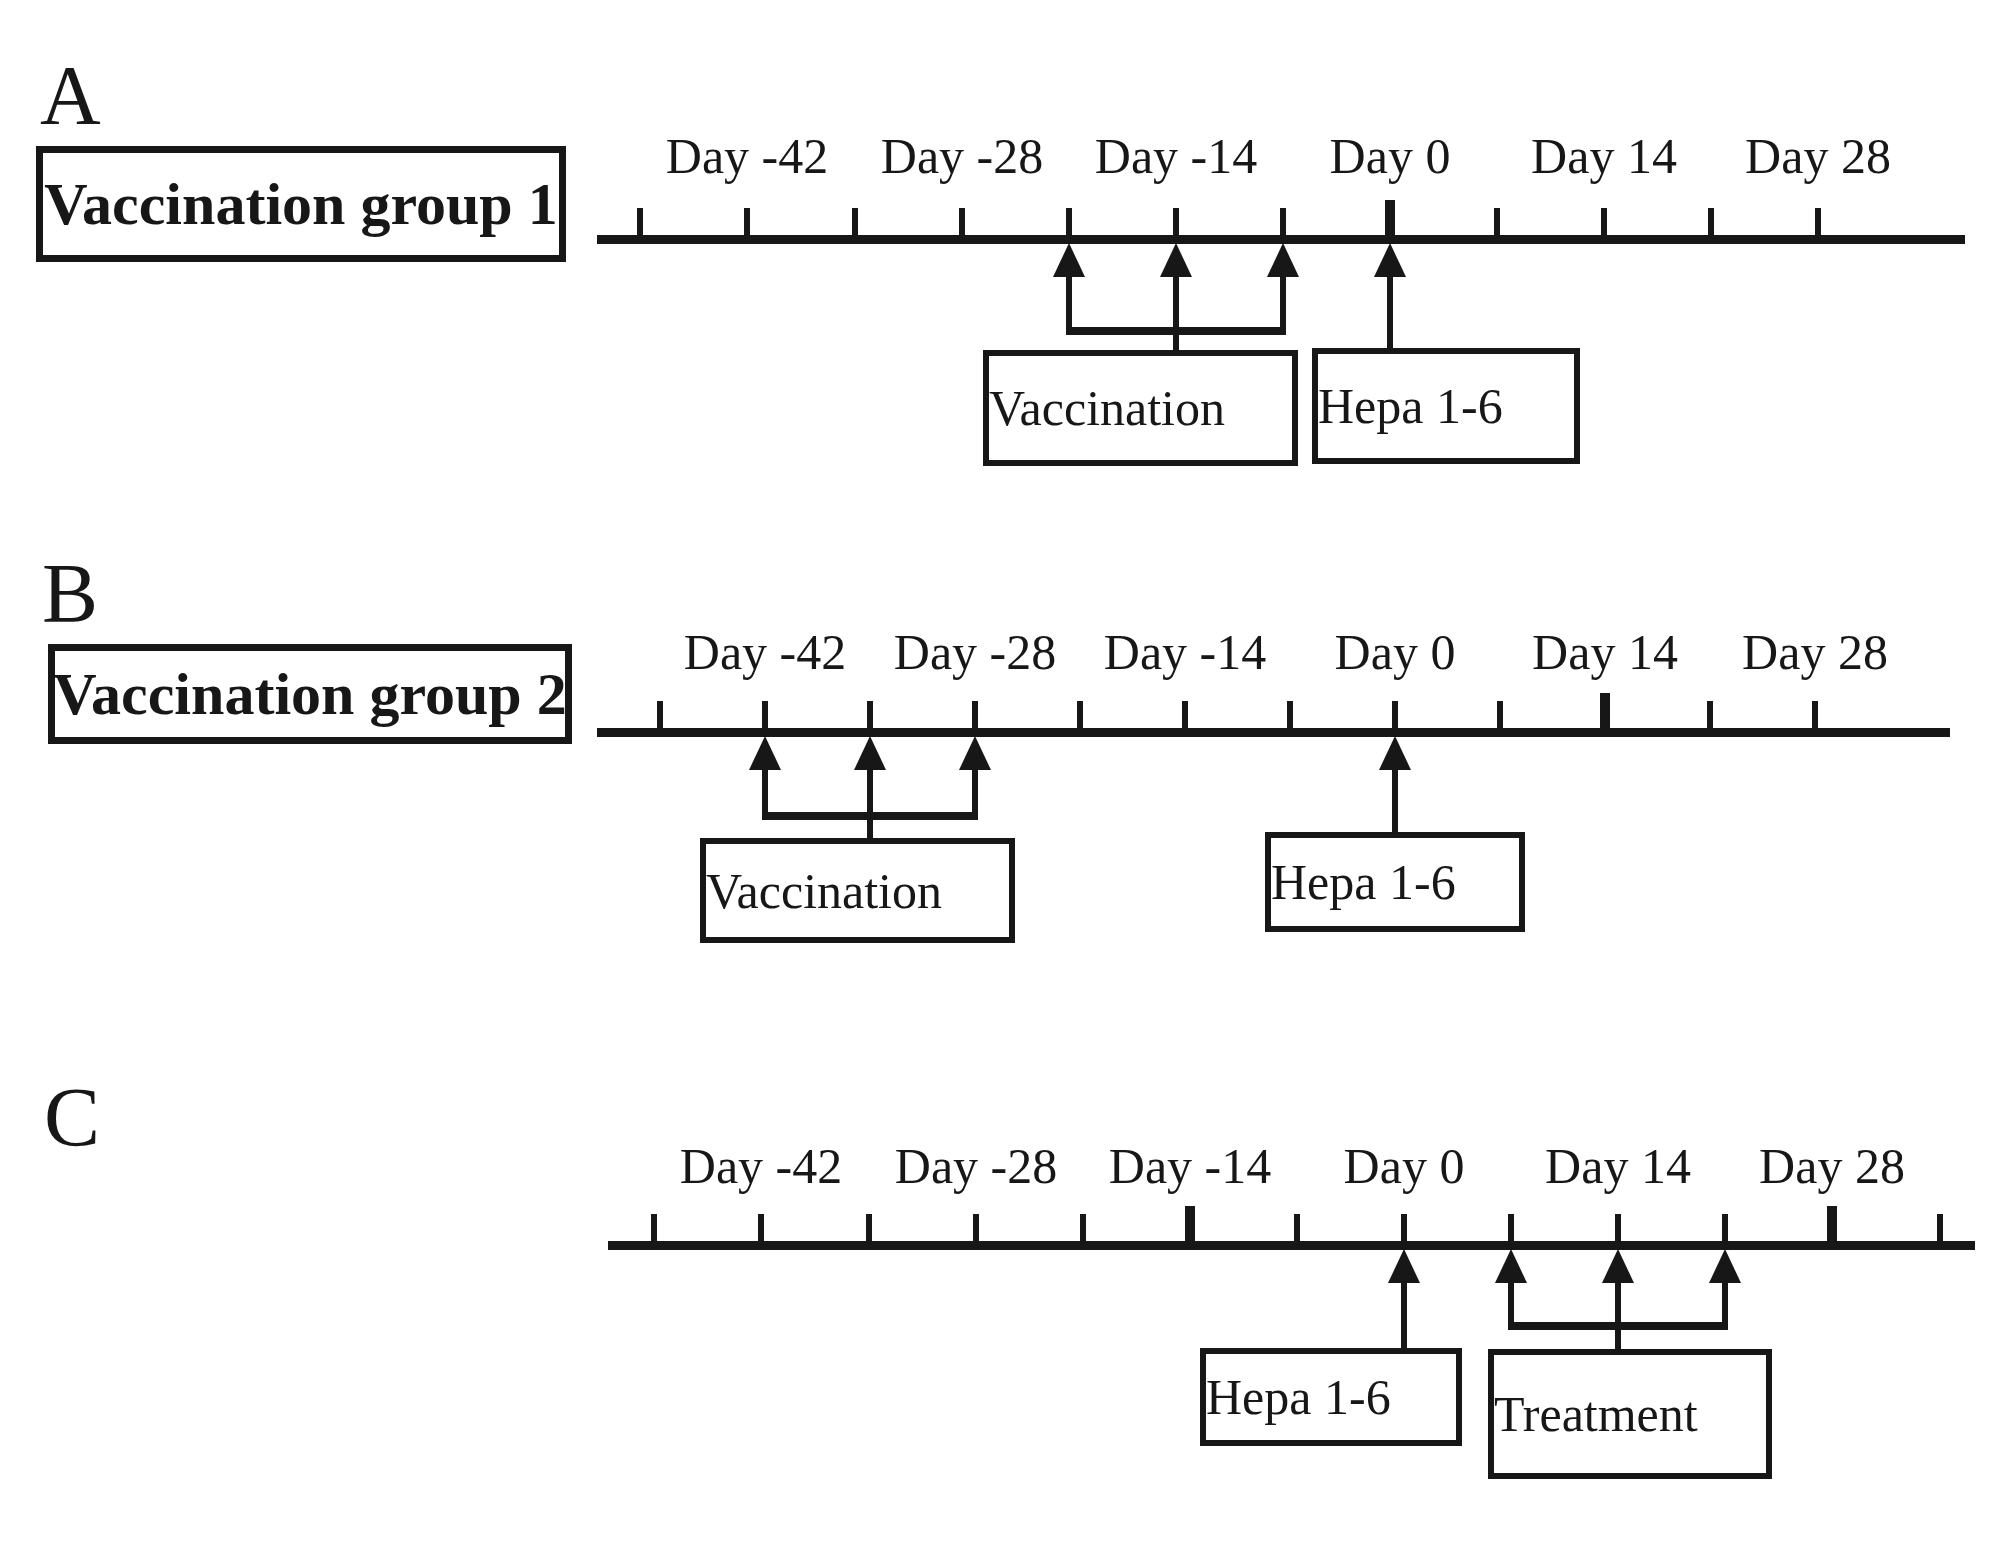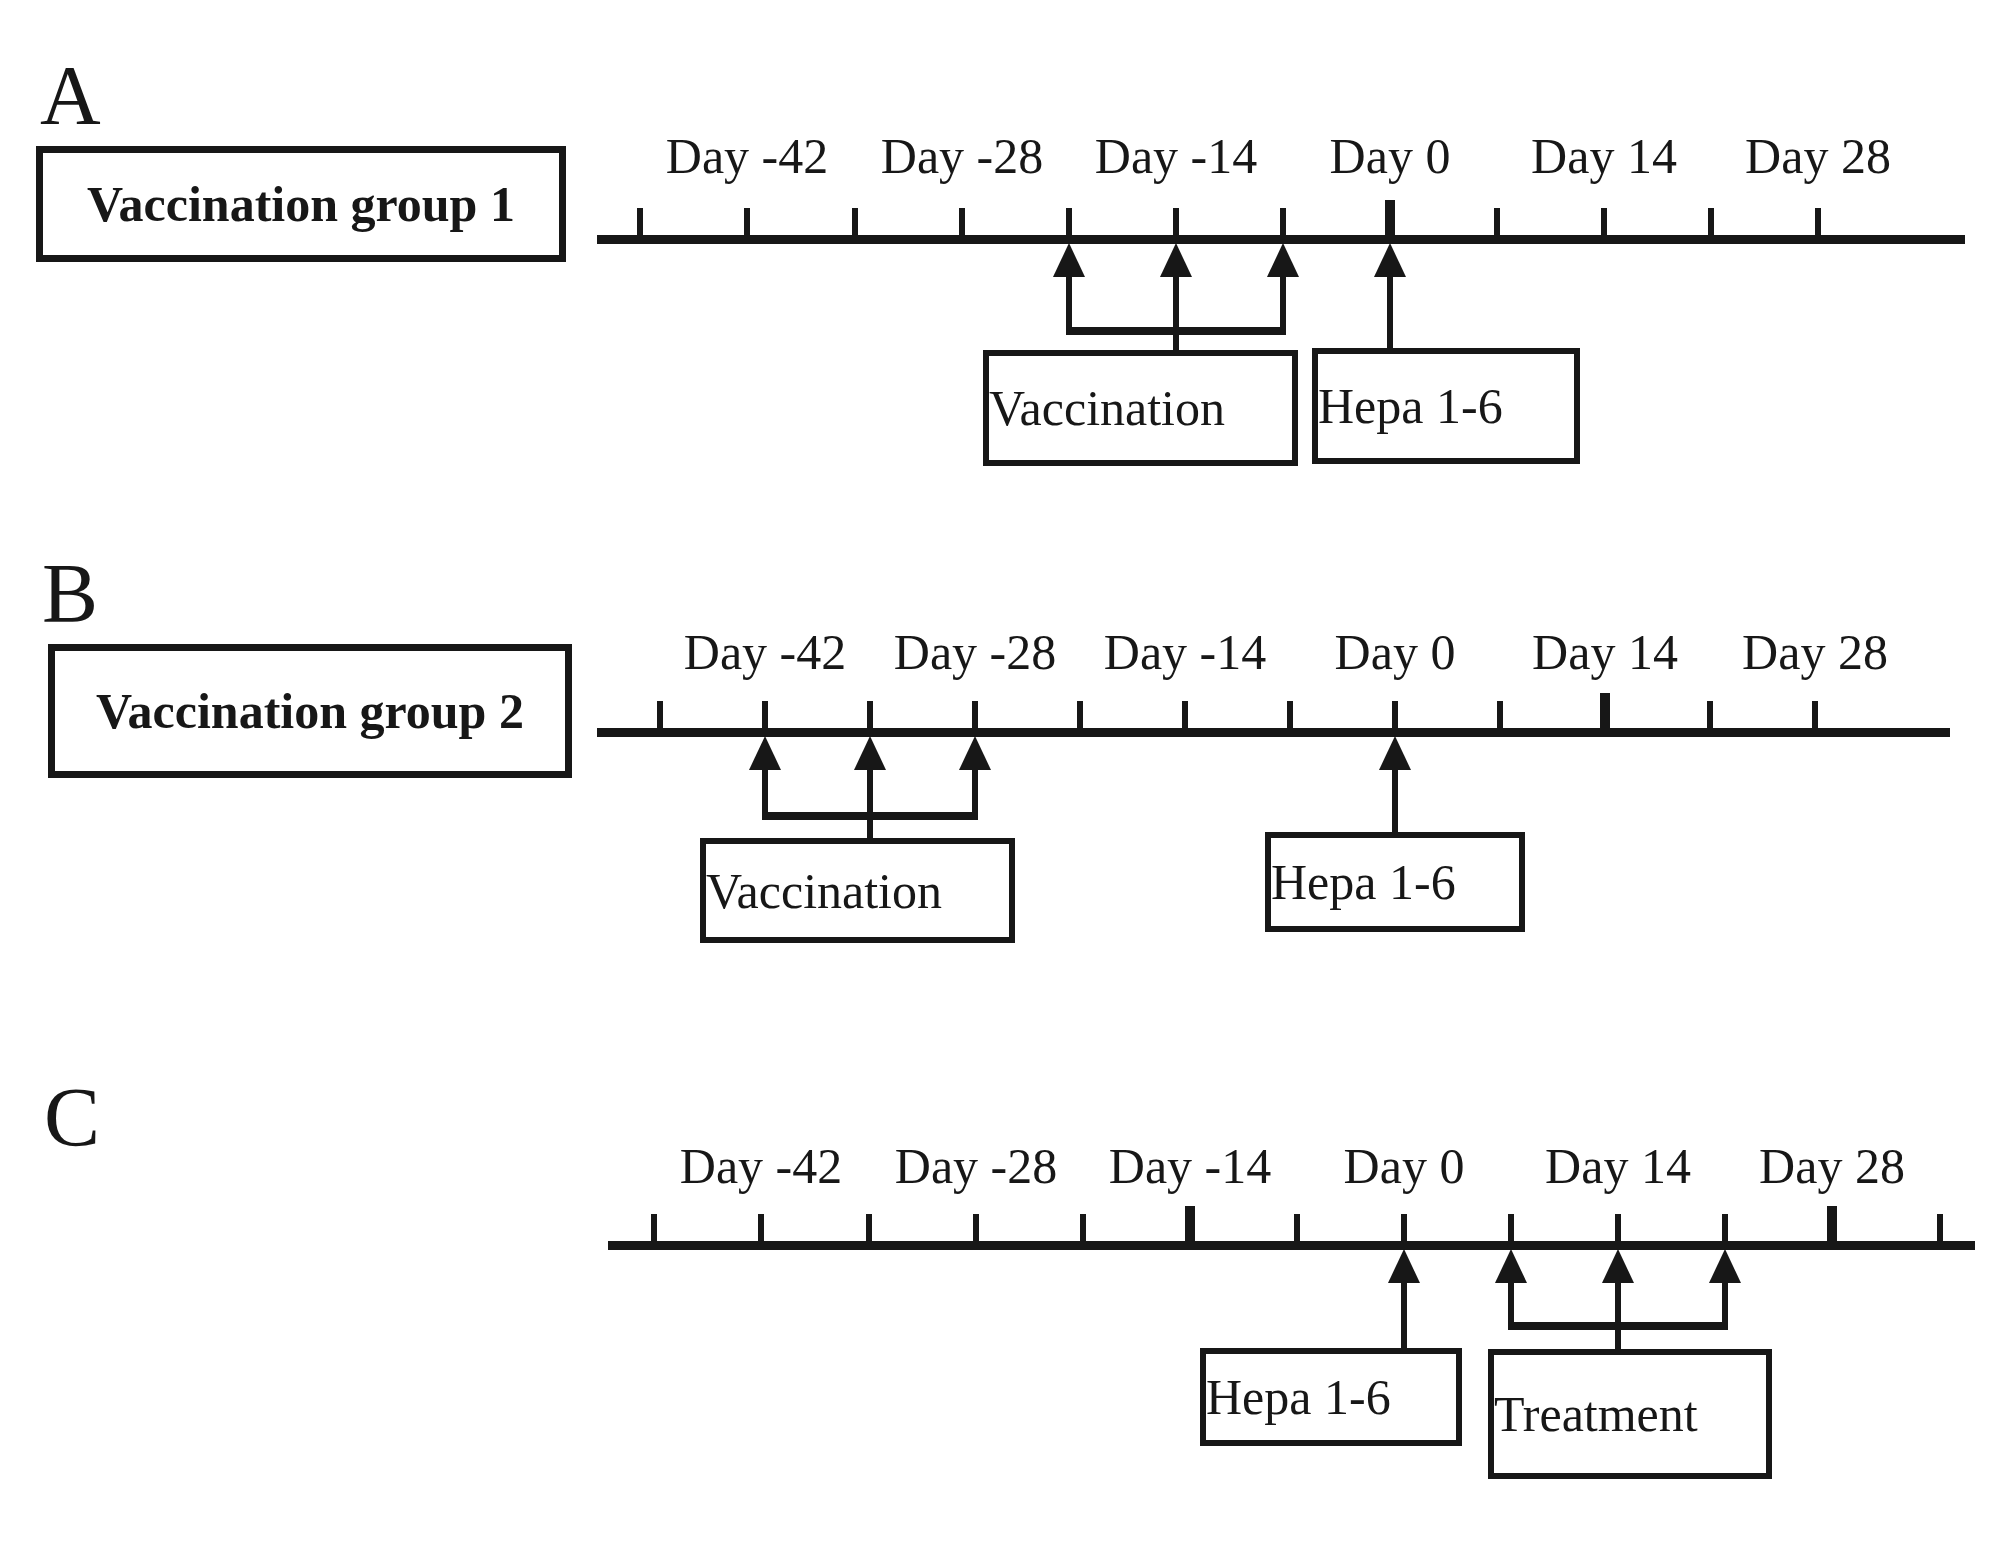--- a/index.html
+++ b/index.html
@@ -25,21 +25,21 @@
   .group-box {
     border: 7px solid #171717;
     background: #ffffff;
     display: flex;
     align-items: center;
     justify-content: center;
     box-sizing: border-box;
   }
   .group-label {
     font-weight: bold;
-    font-size: 50px;
+    font-size: 60px;
     line-height: 1;
     color: #171717;
     white-space: nowrap;
   }
   .tl-line { background: #171717; height: 9px; }
   .tick { background: #171717; }
   .day-label {
     font-size: 50px;
     line-height: 1;
     color: #171717;
@@ -107,21 +107,21 @@
     <div class="abs box-connector" style="left: 1173px; top: 335px; height: 17px;"></div>
     <div class="abs event-box" style="left: 983px; top: 350px; width: 315px; height: 116px;">
       <div class="event-label">Vaccination</div>
     </div>
     <div class="abs arrow-head" style="left: 1374px; top: 243px;"></div>
     <div class="abs arrow-stem" style="left: 1387px; top: 271px; height: 79px;"></div>
     <div class="abs event-box" style="left: 1312px; top: 348px; width: 268px; height: 116px;">
       <div class="event-label">Hepa 1-6</div>
     </div>
     <div class="abs panel-letter" style="left: 42px; top: 552px;">B</div>
-    <div class="abs group-box" style="left: 48px; top: 644px; width: 524px; height: 134px;">
+    <div class="abs group-box" style="left: 48px; top: 644px; width: 524px; height: 100px;">
       <div class="group-label">Vaccination group 2</div>
     </div>
     <div class="abs tl-line" style="left: 597px; top: 728px; width: 1353px; height: 9px;"></div>
     <div class="abs tick" style="left: 657px; top: 701px; width: 6px; height: 36px;"></div>
     <div class="abs tick" style="left: 762px; top: 701px; width: 6px; height: 36px;"></div>
     <div class="abs tick" style="left: 867px; top: 701px; width: 6px; height: 36px;"></div>
     <div class="abs tick" style="left: 972px; top: 701px; width: 6px; height: 36px;"></div>
     <div class="abs tick" style="left: 1077px; top: 701px; width: 6px; height: 36px;"></div>
     <div class="abs tick" style="left: 1182px; top: 701px; width: 6px; height: 36px;"></div>
     <div class="abs tick" style="left: 1287px; top: 701px; width: 6px; height: 36px;"></div>

